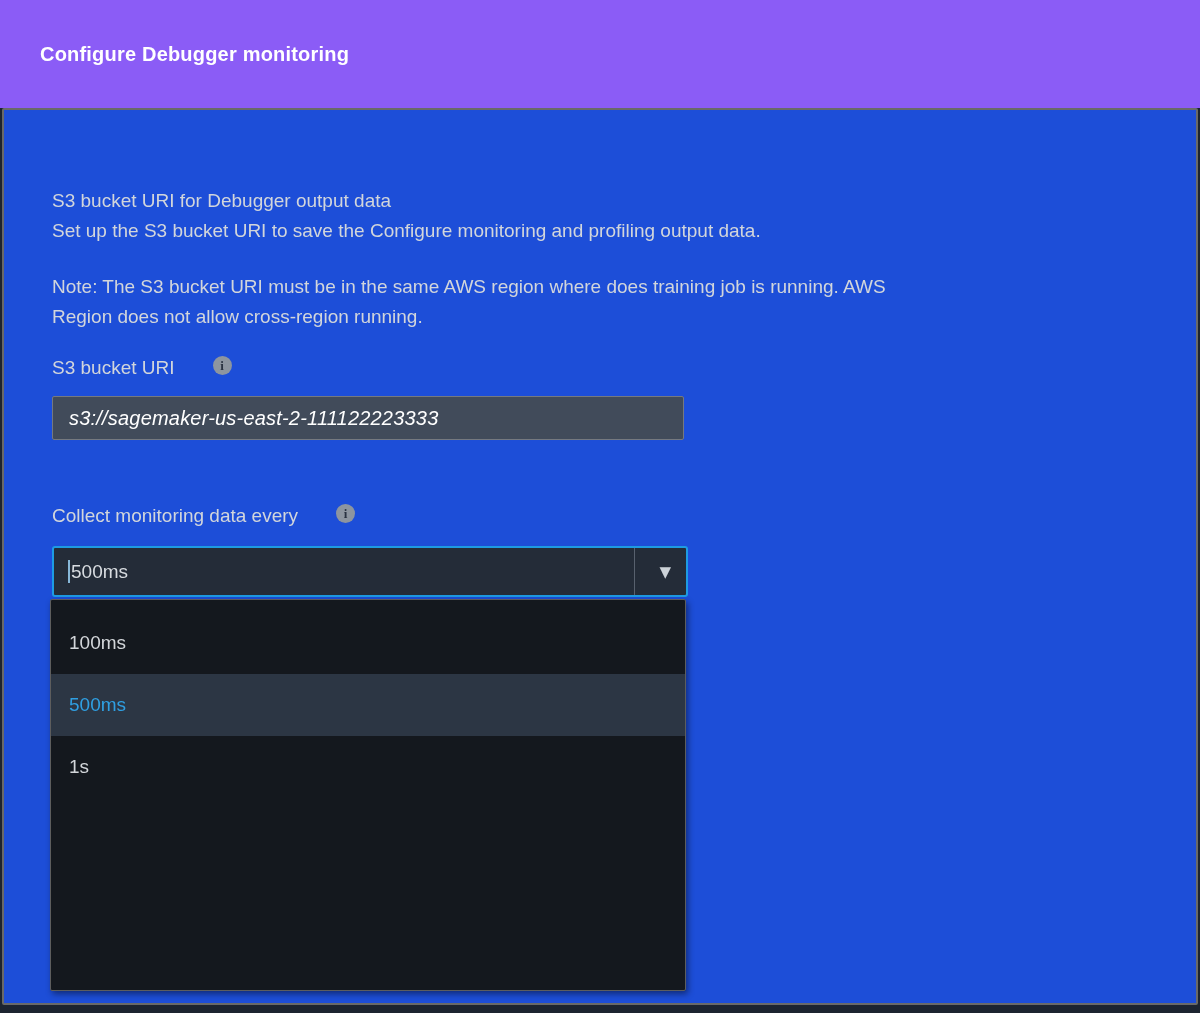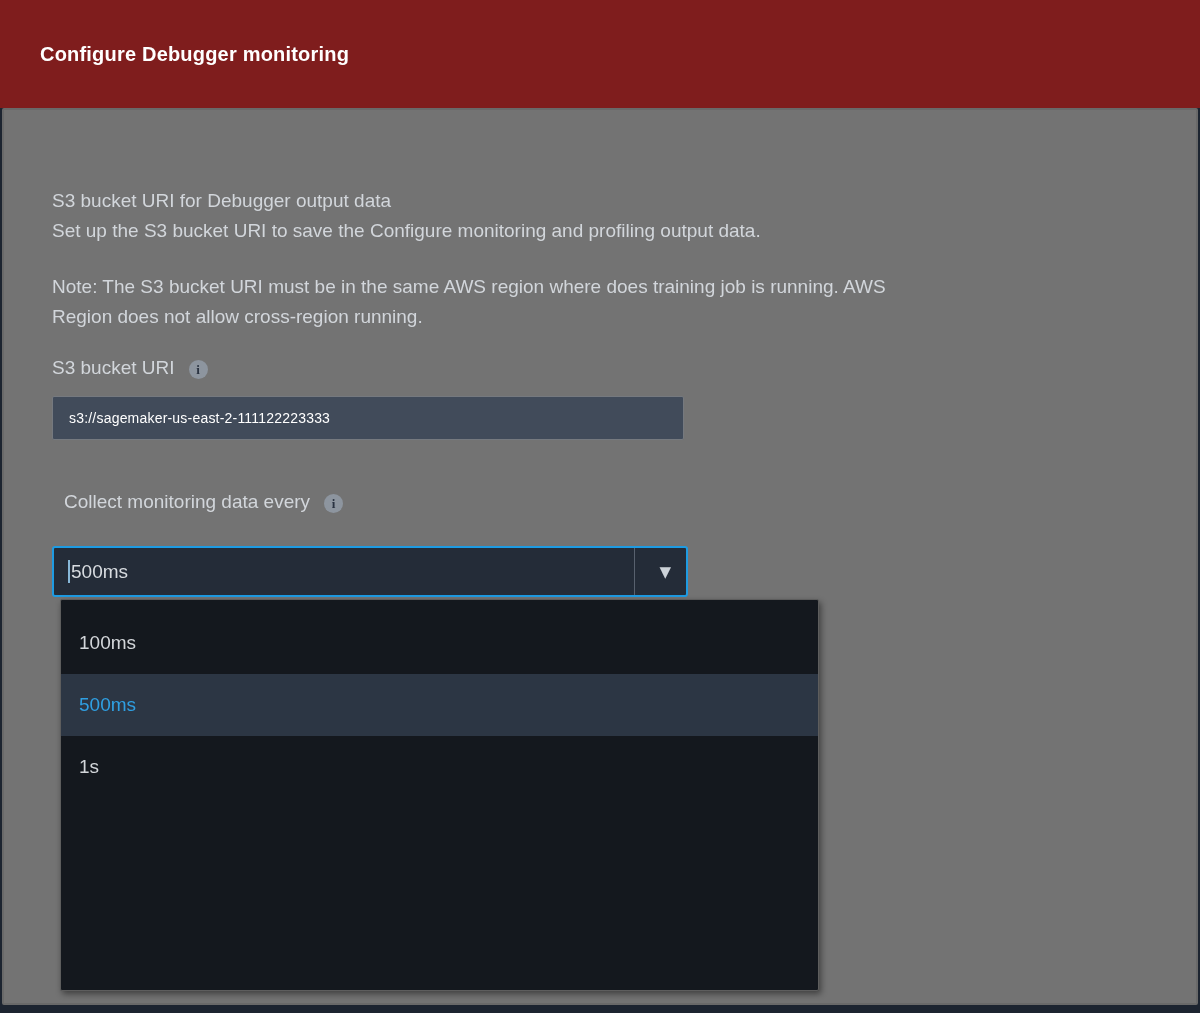--- a/index.html
+++ b/index.html
@@ -7,53 +7,53 @@
     width: 1200px; height: 1013px;
     background: #1c2430;
     font-family: "Liberation Sans", "DejaVu Sans", sans-serif;
     overflow: hidden;
   }
   .stage { position: relative; width: 1200px; height: 1013px; }
 
   
   .header {
     position: absolute; top: 0; left: 0; width: 1200px; height: 108px;
-    background: #7f1d1d;
+    background: #8b5cf6;
     display: flex; align-items: center;
   }
   .header .title {
     margin-left: 40px;
     color: #ffffff; font-size: 20px; font-weight: bold;
     letter-spacing: 0.2px;
   }
 
   
   .panel {
     position: absolute; top: 108px; left: 2px; right: 2px; bottom: 8px;
-    background: #737373;
+    background: #1d4ed8;
     border: 2px solid #696969;
     border-radius: 2px;
   }
 
   .intro {
     position: absolute; top: 76px; left: 48px;
     color: #d2d6db; font-size: 19px; line-height: 30px;
   }
   .note {
     position: absolute; top: 162px; left: 48px;
     color: #d2d6db; font-size: 19px; line-height: 30px;
   }
 
   .field-label {
     position: absolute; left: 48px;
-    display: flex; align-items: flex-end;
-    color: #d2d6db; font-size: 19px;
+    display: flex; align-items: flex-start;
+    color: #d2d6db; font-size: 19px; gap: 24px;
   }
   .field-label.row1 { top: 247px; }
-  .field-label.row2 { top: 381px; margin-left: 12px; }
+  .field-label.row2 { top: 395px; }
 
   .info-icon {
     display: inline-flex; align-items: center; justify-content: center;
     width: 19px; height: 19px; border-radius: 50%;
     background: #8d959f; color: #2a3341;
     font-size: 13px; font-weight: bold;
     margin-left: 14px; margin-top: -1px;
     cursor: pointer;
     font-family: "Liberation Serif", serif;
   }
@@ -62,22 +62,23 @@
   .text-input {
     position: absolute; top: 286px; left: 48px;
     width: 632px; height: 44px;
     background: #414b5a;
     border: 1px solid #75797f;
     border-radius: 2px;
     display: flex; align-items: center;
     padding-left: 16px;
   }
   .text-input .input-value {
-    color: #ffffff; font-size: 14px; letter-spacing: 0.2px;
+    color: #ffffff; font-size: 20px; letter-spacing: 0.2px;
     white-space: nowrap;
+    font-style: italic;
   }
 
   
   .combobox {
     position: absolute; top: 436px; left: 48px;
     width: 636px; height: 51px;
     background: #242c38;
     border: 2px solid #1e9be2;
     border-radius: 3px;
     display: flex; align-items: center;
@@ -97,22 +98,22 @@
   }
   .combobox .combo-arrow {
     position: absolute; right: 15px; top: 50%;
     transform: translateY(-52%);
     color: #ccd2d8; font-size: 15px;
     font-family: "DejaVu Sans", sans-serif;
   }
 
   
   .dropdown {
-    position: absolute; top: 489px; left: 56px;
-    width: 759px; height: 392px;
+    position: absolute; top: 489px; left: 46px;
+    width: 636px; height: 392px;
     background: #14181e;
     border: 1px solid #5d5d5d;
     border-radius: 2px;
     padding-top: 12px;
     box-shadow: 2px 3px 6px rgba(0,0,0,0.45);
   }
   .dd-item {
     height: 62px;
     display: flex; align-items: center;
     padding-left: 18px;

